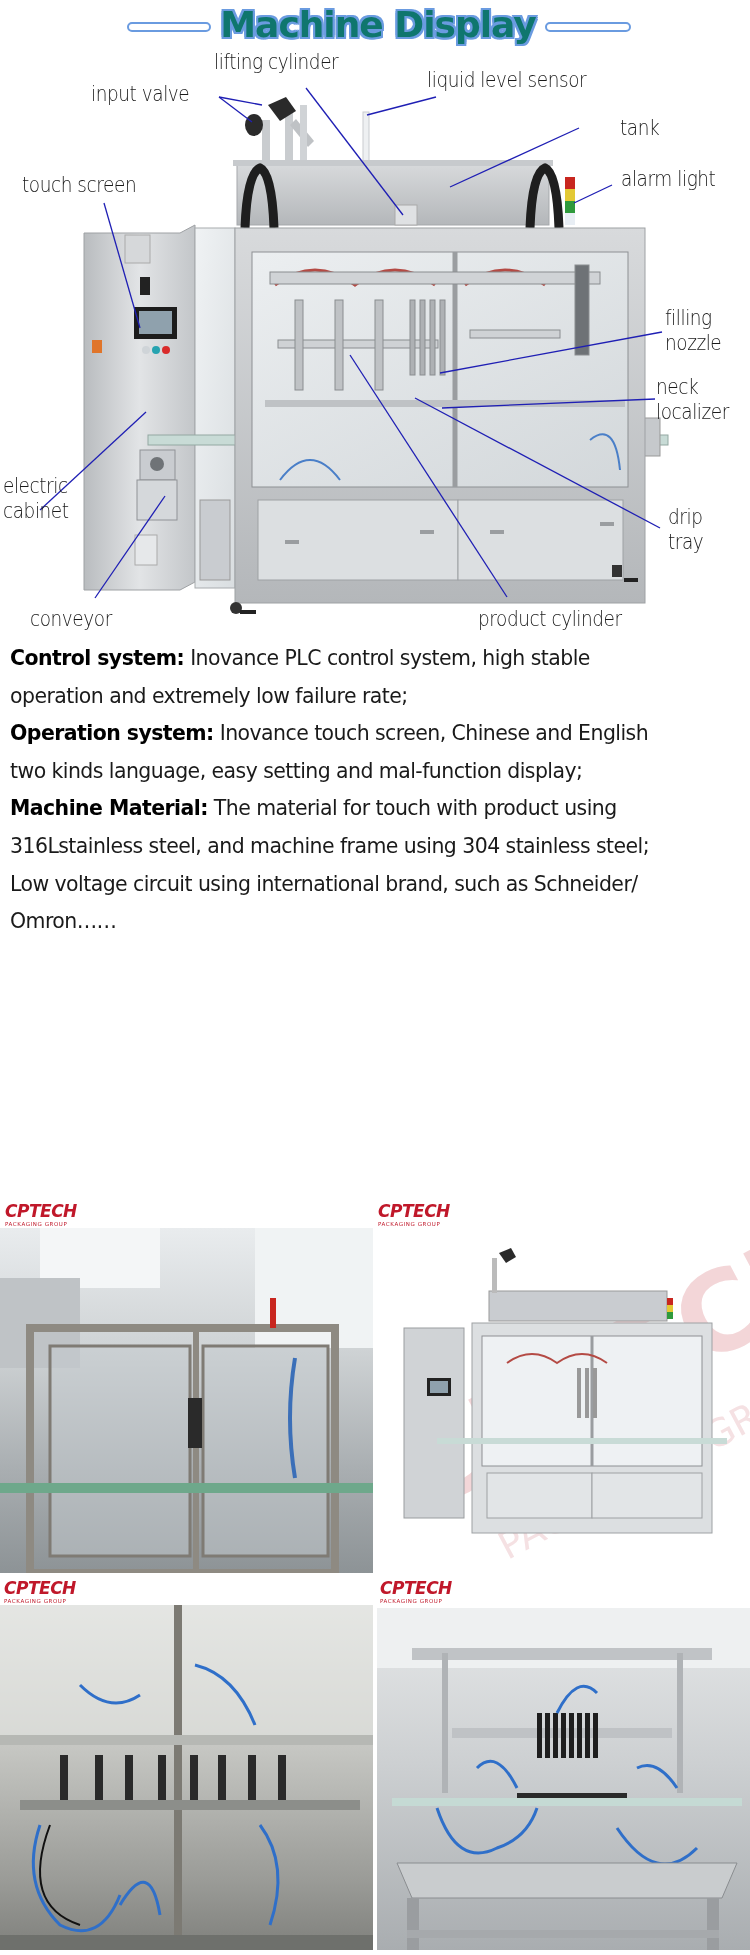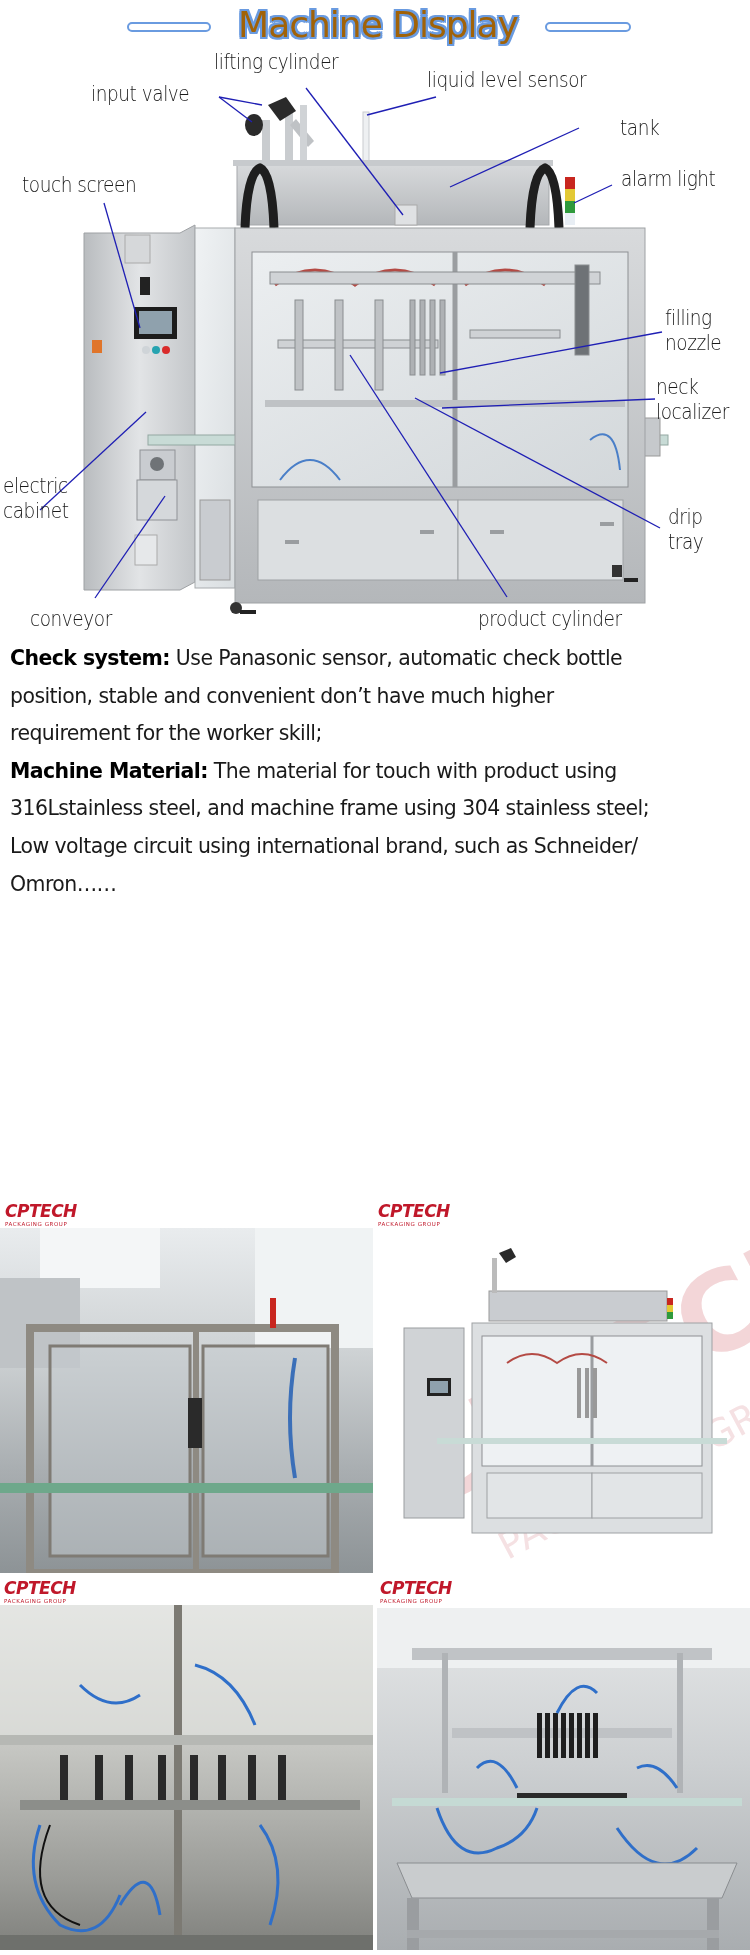--- a/index.html
+++ b/index.html
@@ -1,19 +1,19 @@
 <!DOCTYPE html>
 <html><head>
 <meta charset="utf-8">
 <style>
   html,body{margin:0;padding:0;background:#fff;}
   body{width:750px;height:1955px;position:relative;overflow:hidden;font-family:"DejaVu Sans",sans-serif;color:#111;}
   
   .title-line{position:absolute;height:6px;border:2px solid #6a9be0;border-radius:5px;background:#fff;top:22px;}
-  .title{position:absolute;left:218px;top:4px;width:320px;text-align:center;font-family:"DejaVu Sans",sans-serif;font-weight:normal;font-size:36px;letter-spacing:-1px;color:#a16207;
+  .title{position:absolute;left:218px;top:4px;width:320px;text-align:center;font-family:"DejaVu Sans",sans-serif;font-weight:bold;font-size:36px;letter-spacing:-1px;color:#0f766e;
     text-shadow:-2px -2px 0 #6a9be0,2px -2px 0 #6a9be0,-2px 2px 0 #6a9be0,2px 2px 0 #6a9be0,0 2px 0 #6a9be0,0 -2px 0 #6a9be0,2px 0 0 #6a9be0,-2px 0 0 #6a9be0;}
   .lbl{position:absolute;font-family:"DejaVu Sans",sans-serif;font-size:21px;font-weight:300;color:#1a1a1a;line-height:24px;white-space:nowrap;letter-spacing:-0.5px;transform:scaleX(0.88);transform-origin:left top;}
   svg.diagram{position:absolute;left:0;top:40px;}
   
   .spec{position:absolute;left:10px;top:639px;width:740px;font-family:"DejaVu Sans",sans-serif;font-size:22px;line-height:37.6px;color:#1a1a1a;letter-spacing:-0.6px;}
   .spec p{margin:0;}
   .spec .k{font-weight:bold;color:#000;}
   .spec .line{white-space:nowrap;display:block;transform:scaleX(0.93);transform-origin:left;}
   
   .logo{position:absolute;width:90px;height:26px;}
@@ -171,23 +171,26 @@
 </div>
 <div class="lbl" style="left:668px;top:505px;line-height:25px;">
   <span>drip</span><br>
   <span>tray</span>
 </div>
 <div class="lbl" style="left:30px;top:607px;">conveyor</div>
 <div class="lbl" style="left:478px;top:607px;">product cylinder</div>
 
 <div class="spec">
   <p>
-    <span class="line"><span class="k">Check system:</span> <span>Use Panasonic sensor, automatic check bottle</span></span>
-    <span class="line">position, stable and convenient don’t have much higher</span>
-    <span class="line">requirement for the worker skill;</span>
+    <span class="line"><span class="k">Control system:</span> <span>Inovance PLC control system, high stable</span></span>
+    <span class="line">operation and extremely low failure rate;</span>
+  </p>
+  <p>
+    <span class="line"><span class="k">Operation system:</span> <span>Inovance touch screen, Chinese and English</span></span>
+    <span class="line">two kinds language, easy setting and mal-function display;</span>
   </p>
   <p>
     <span class="line"><span class="k">Machine Material:</span> <span>The material for touch with product using</span></span>
     <span class="line">316Lstainless steel, and machine frame using 304 stainless steel;</span>
     <span class="line">Low voltage circuit using international brand, such as Schneider/</span>
     <span class="line">Omron……</span>
   </p>
 </div>
 
 <div class="logo" style="left:5px;top:1203px;">

